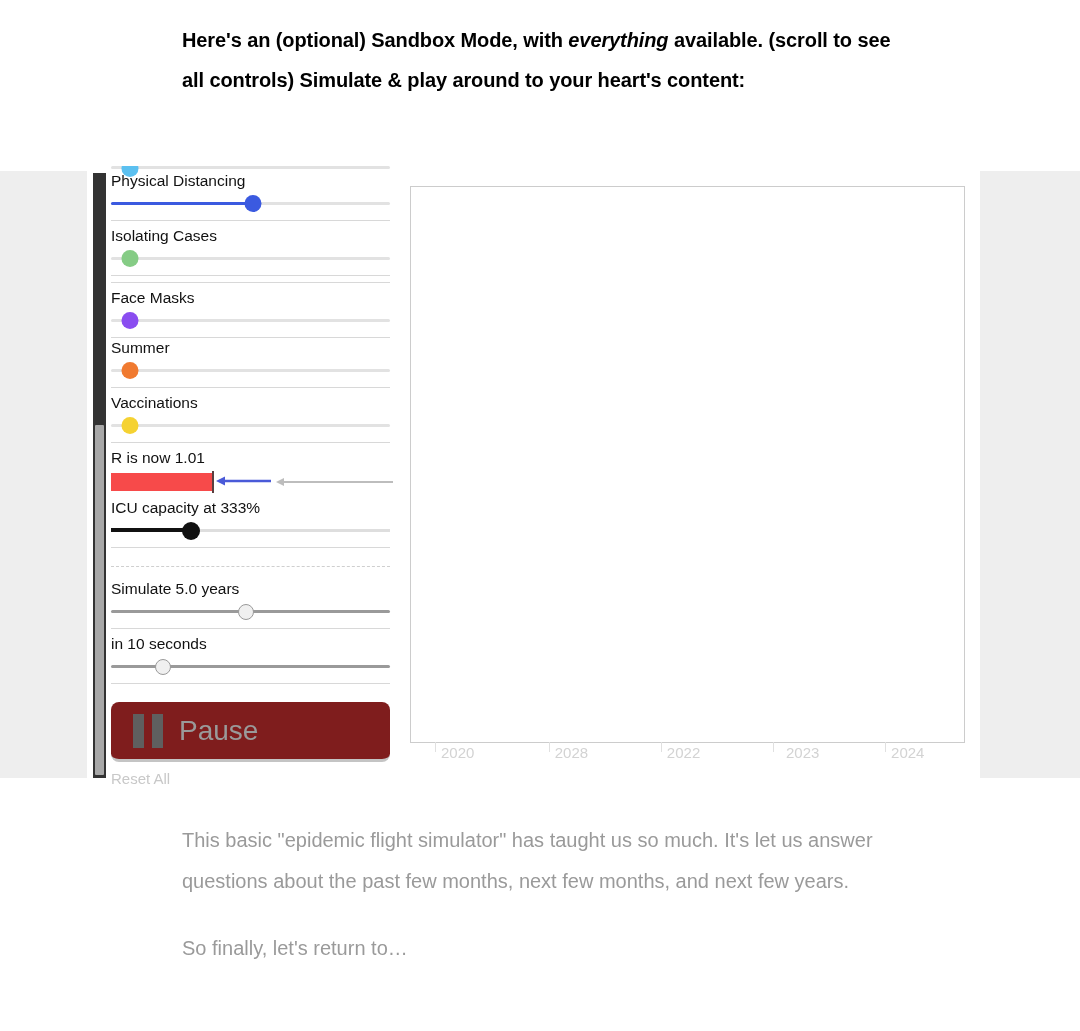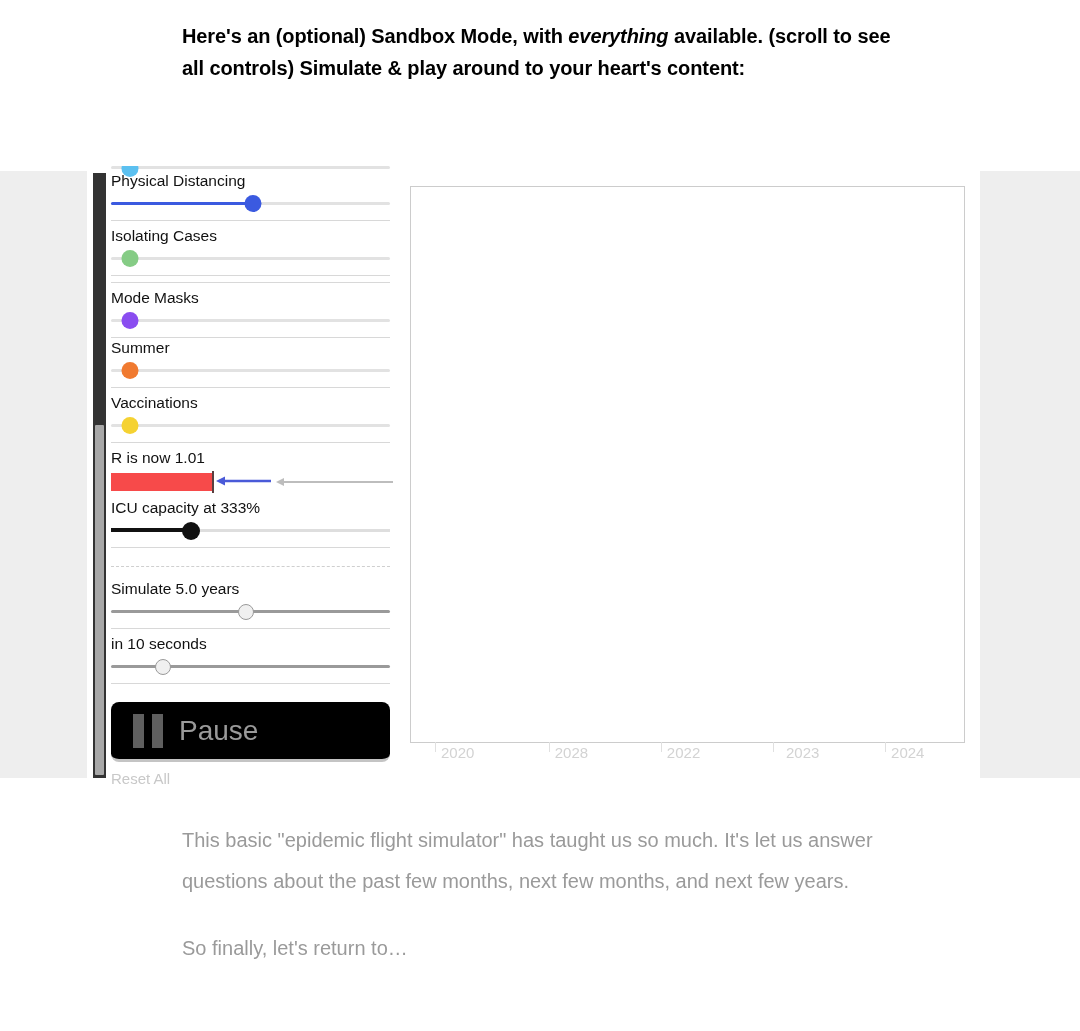--- a/index.html
+++ b/index.html
@@ -10,21 +10,21 @@
     font-family: "Liberation Sans", sans-serif;
     position:relative;
     overflow:hidden;
   }
 
   
   .intro {
     position:absolute;
     left:182px; top:20px; width:720px;
     font-size:20px; font-weight:bold; color:#000;
-    line-height:32px;
+    line-height:40px;
     letter-spacing:-0.1px;
   }
   .intro i { font-style:italic; }
 
   
   .sim-band {
     position:absolute;
     left:0; top:171px; width:1080px; height:607px;
     background:#eeeeee;
   }
@@ -119,21 +119,21 @@
     margin:18px 0 12px 0;
     width:279px; height:0;
     border-top:1.5px dashed #cfcfcf;
   }
 
   
   .pause-btn {
     position:relative;
     margin-top:18px;
     width:279px; height:60px;
-    background:#000000;
+    background:#7f1d1d;
     border-radius:8px;
     border-bottom:3px solid #c4c4c4;
     display:flex; align-items:center;
     cursor:pointer;
   }
   .pause-bars { display:flex; gap:8px; margin-left:22px; }
   .pause-bars span { display:block; width:11px; height:34px; background:#5f5f5f; }
   .pause-text {
     margin-left:16px; font-size:28px; color:#9a9a9a;
     font-weight:400;
@@ -211,21 +211,21 @@
     <div class="slider-row">
       <div class="track"></div>
       <div class="knob" id="k1" style="background: rgb(133, 204, 133); left: 19.16px;"></div>
     </div>
   </div>
   <div class="sep-line" style="position:relative;margin-top:6px;"></div>
 
   <div class="sep-line" style="position:relative;margin-top:6px;"></div>
 
   <div style="margin-top:5px">
-    <div class="ctl-label">Mode Masks</div>
+    <div class="ctl-label">Face Masks</div>
     <div class="slider-row">
       <div class="track"></div>
       <div class="knob" id="k3" style="background: rgb(138, 77, 240); left: 19.16px;"></div>
     </div>
   </div>
   <div class="sep-line" style="position:relative;margin-top:6px;"></div>
 
   <div style="">
     <div class="ctl-label">Summer</div>
     <div class="slider-row">

